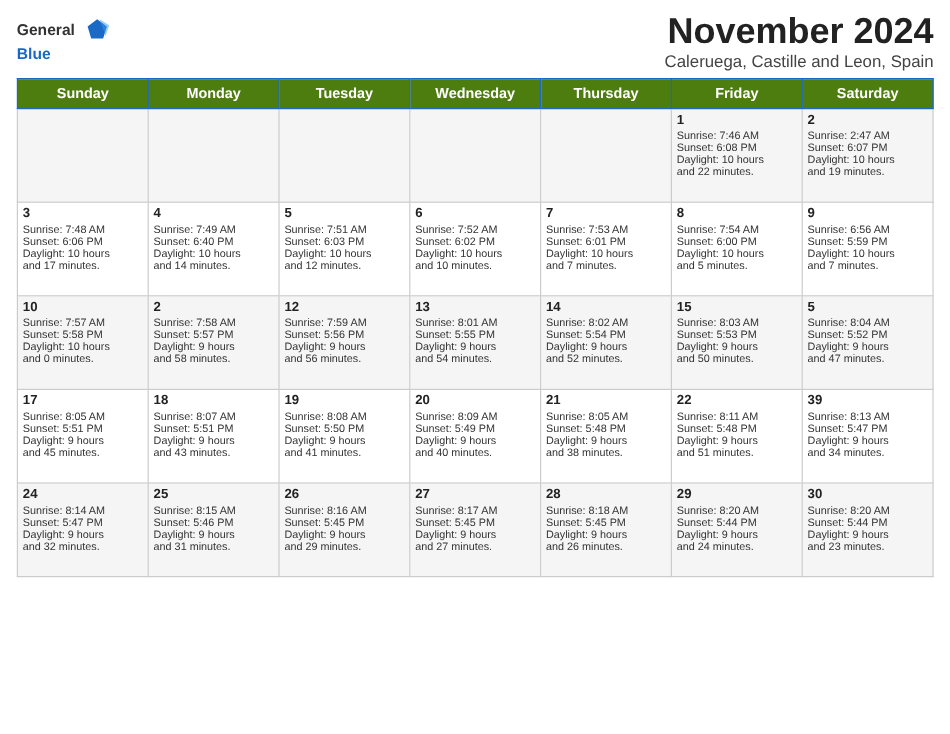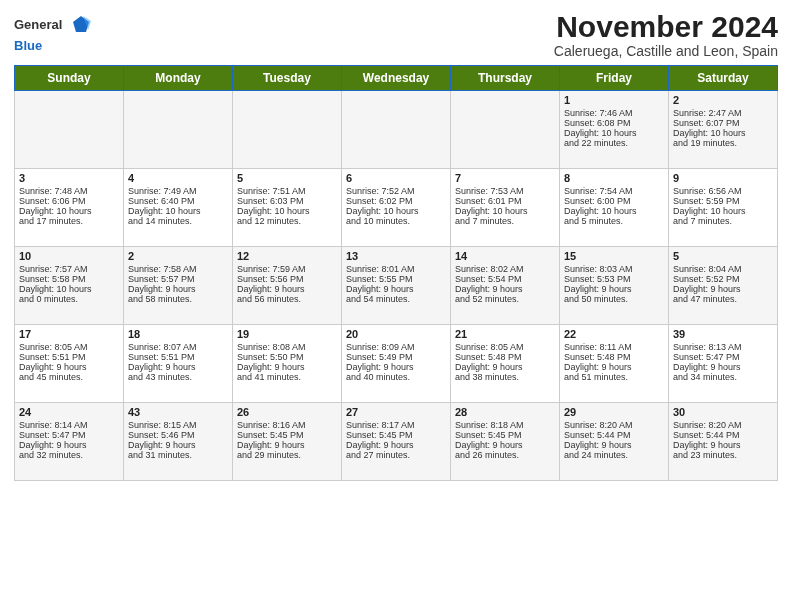--- a/index.html
+++ b/index.html
@@ -311,21 +311,21 @@
         </tr>
         <tr>
           <td>
             <span class="day-number">24</span>
             <div>Sunrise: 8:14 AM</div>
             <div>Sunset: 5:47 PM</div>
             <div>Daylight: 9 hours</div>
             <div>and 32 minutes.</div>
           </td>
           <td>
-            <span class="day-number">43</span>
+            <span class="day-number">25</span>
             <div>Sunrise: 8:15 AM</div>
             <div>Sunset: 5:46 PM</div>
             <div>Daylight: 9 hours</div>
             <div>and 31 minutes.</div>
           </td>
           <td>
             <span class="day-number">26</span>
             <div>Sunrise: 8:16 AM</div>
             <div>Sunset: 5:45 PM</div>
             <div>Daylight: 9 hours</div>

